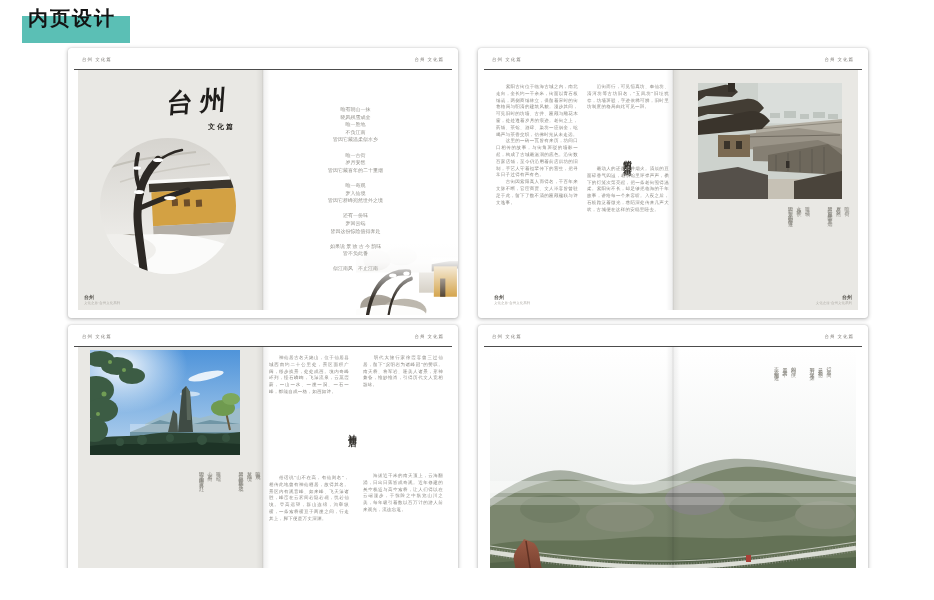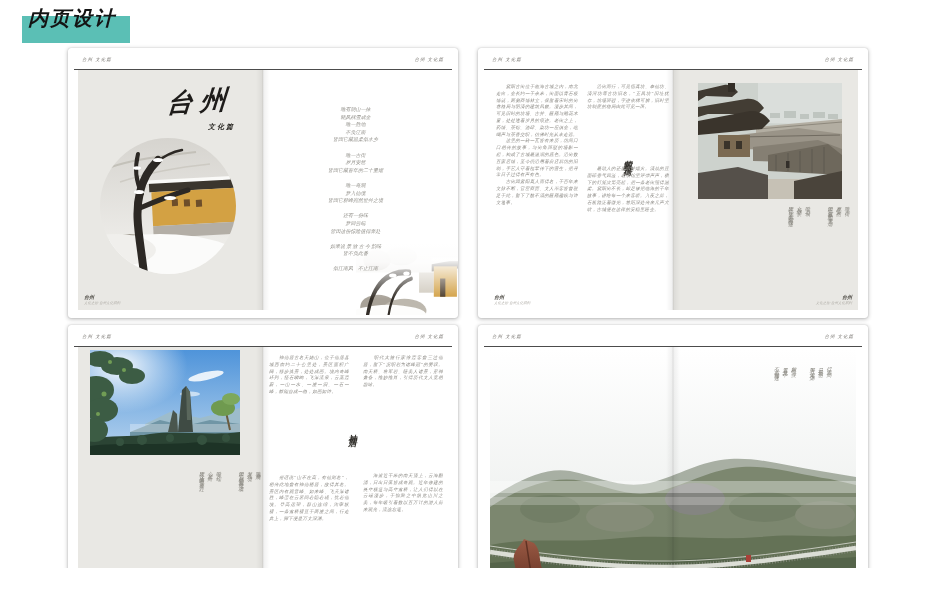--- a/index.html
+++ b/index.html
@@ -1,17 +1,17 @@
 <!DOCTYPE html>
 <html><head>
 <meta charset="utf-8">
 <style>
   html,body{margin:0;padding:0;background:#fff;}
   .canvas{position:relative;width:934px;height:568px;background:#ffffff;overflow:hidden;
-          font-family:"Liberation Sans",sans-serif;font-style:italic;}
+          font-family:"Liberation Sans",sans-serif;}
 
   
   .title-wrap{position:absolute;left:22px;top:5px;height:40px;}
   .accent-bar{position:absolute;left:0;top:11px;width:108px;height:27px;background:#5bbfb5;}
   .title-text{position:relative;display:inline-block;padding-left:6px;font-size:20px;font-weight:bold;
               color:#141414;letter-spacing:2px;line-height:26px;}
 
   
   .spread{position:absolute;width:390px;height:270px;background:#fff;border-radius:3px;
           box-shadow:0 1px 4px rgba(0,0,0,.30),0 0 1px rgba(0,0,0,.25);overflow:hidden;}

